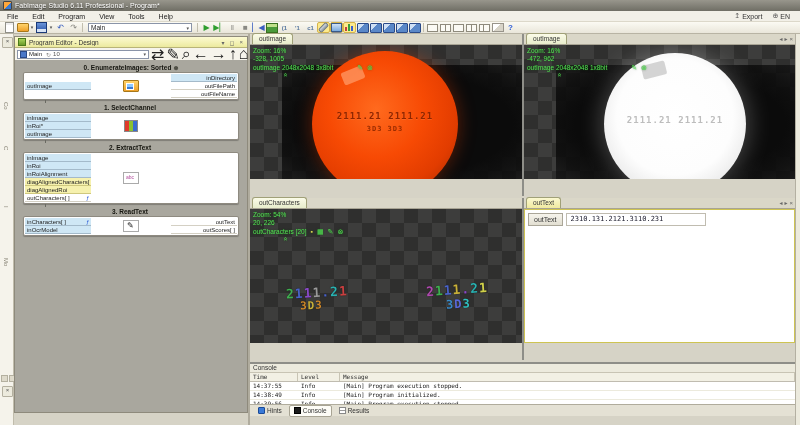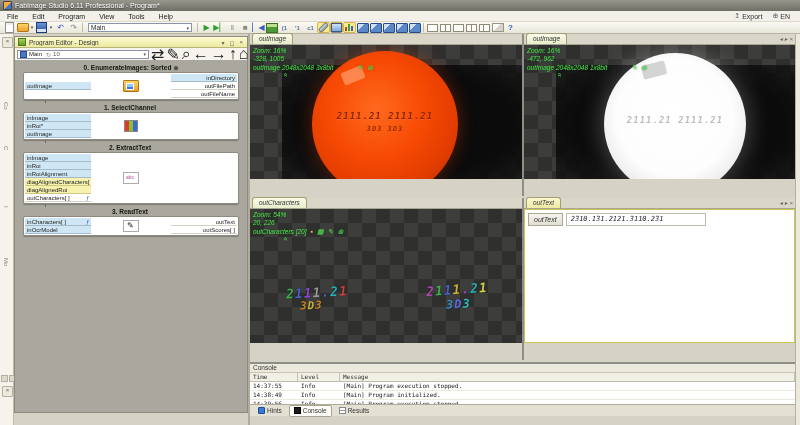--- a/index.html
+++ b/index.html
@@ -115,21 +115,21 @@
   .block-icon[data-icon="read-text-icon"]::before{content:"✎";position:absolute;left:3px;top:0px;font-size:8px;color:#222;line-height:10px;}
   
   .views{position:absolute;left:250px;top:34px;right:5px;bottom:0;}
   .vrow{position:absolute;left:0;width:545px;}
   .vrow.r1{top:0;height:162px;} .vrow.r2{top:164px;height:162px;}
   .tabrow{height:11px;background:#dad7c8;border-bottom:1px solid #a8a494;display:flex;align-items:flex-end;box-sizing:border-box;position:relative;}
   .vtab{height:10px;margin-left:2px;padding:0 6px;background:linear-gradient(#fbfbe8,#e8edcc);border:1px solid #a0a078;border-bottom:none;border-radius:3px 3px 0 0;font-size:6.5px;line-height:10px;color:#333;}
   .vtab.sel-yellow{background:linear-gradient(#fbf8d0,#f0e9a0);}
   .tabnav{position:absolute;right:2px;top:1px;display:flex;gap:2px;}
   .tabnav span{font-size:6px;color:#666;line-height:9px;}
-  .panel{position:absolute;top:0;bottom:17px;font-style:italic;}
+  .panel{position:absolute;top:0;bottom:17px;}
   .panel.pl{left:0;width:272px;} .panel.pr{left:274px;width:271px;}
   .psplit{position:absolute;left:272px;top:0;bottom:0;width:2px;background:#8e8e88;}
   .pcontent{position:absolute;left:0;right:0;top:11px;bottom:0;overflow:hidden;}
   .checker{background-color:#3d3d3c;background-image:
      linear-gradient(45deg,#2f2f2e 25%,transparent 25%,transparent 75%,#2f2f2e 75%),
      linear-gradient(45deg,#2f2f2e 25%,transparent 25%,transparent 75%,#2f2f2e 75%);
      background-position:0 0,14px 14px;background-size:28px 28px;}
   .photo{position:absolute;left:32px;top:20px;right:0;bottom:0;background:radial-gradient(ellipse at 52% 52%, #0b0b0b 60%, rgba(11,11,11,.85) 78%, rgba(11,11,11,.55) 100%);}
   .circle{position:absolute;border-radius:50%;}
   .red-circle{left:62px;top:6px;width:146px;height:146px;

